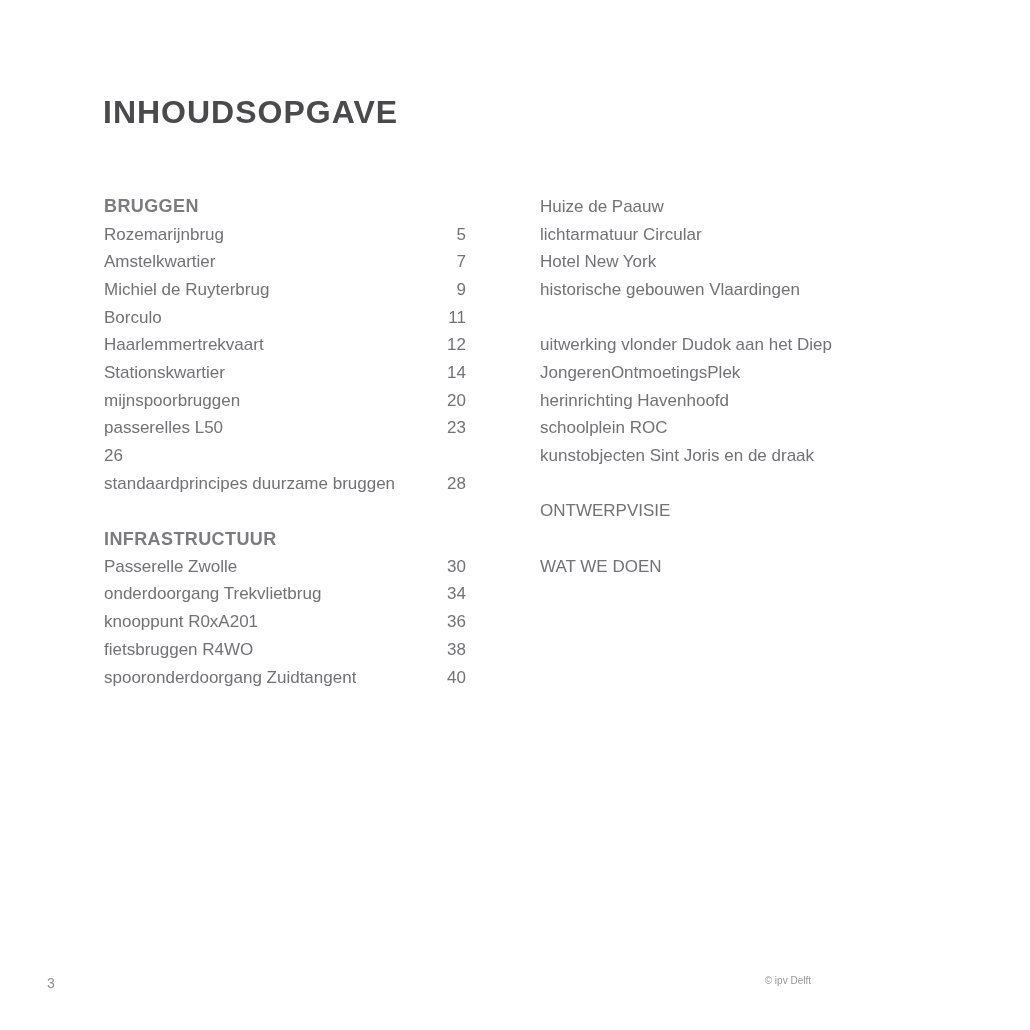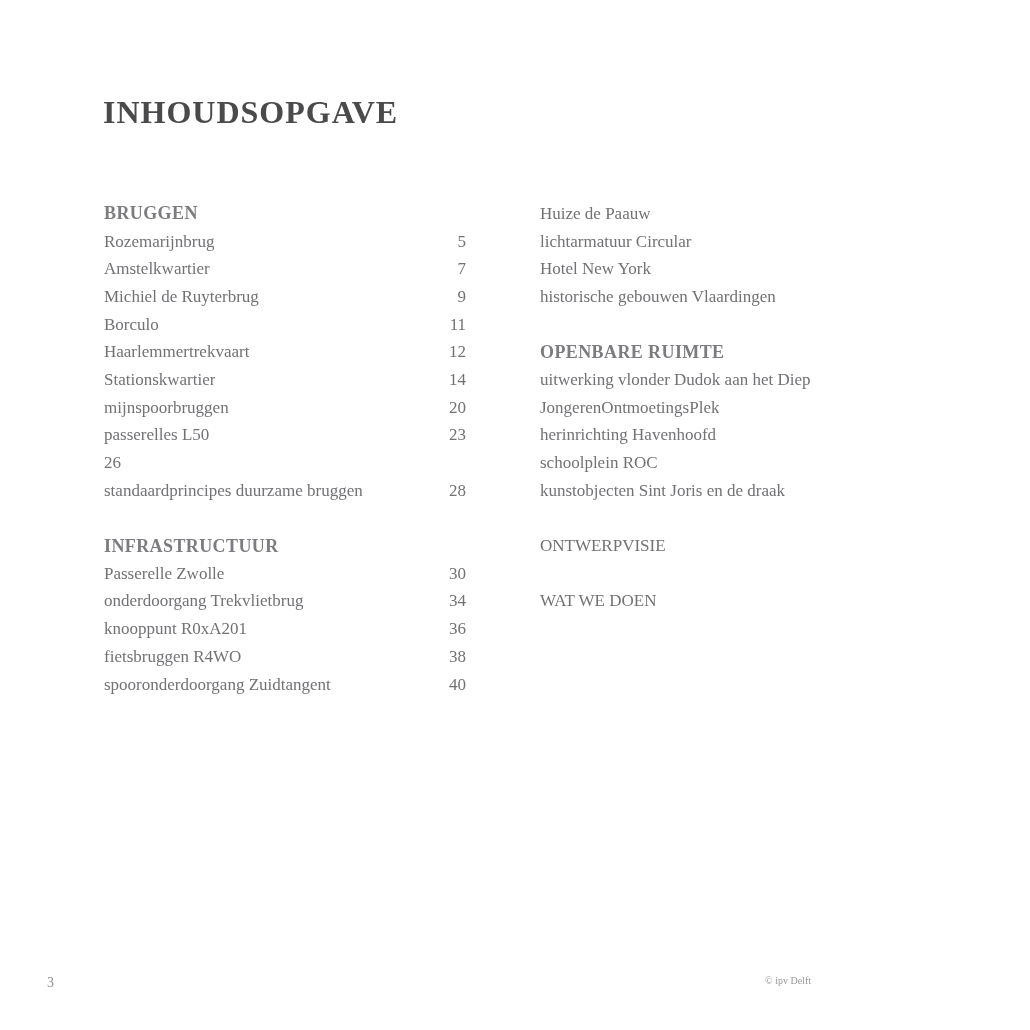--- a/index.html
+++ b/index.html
@@ -5,36 +5,36 @@
   html, body {
     margin: 0;
     padding: 0;
     background: #ffffff;
   }
   .page {
     position: relative;
     width: 858px;
     height: 1030px;
     background: #ffffff;
-    font-family: Liberation Serif, serif;
+    font-family: Liberation Sans, sans-serif;
     overflow: hidden;
   }
   .title {
     position: absolute;
     left: 103px;
     top: 94px;
     margin: 0;
     font-size: 32px;
     font-weight: bold;
     letter-spacing: 1px;
     color: #4a4a4c;
   }
   .col {
     position: absolute;
-    top: 200px;
+    top: 193px;
   }
   .col-left  { left: 104px; width: 362px; }
   .col-right { left: 540px; width: 362px; }
   .row {
     height: 27.7px;
     display: flex;
     align-items: center;
     justify-content: space-between;
   }
   .row.header {
@@ -153,21 +153,20 @@
       </div>
       <div class="row entry">
         <span class="label">Hotel New York</span>
         <span class="num">45</span>
       </div>
       <div class="row entry">
         <span class="label">historische gebouwen Vlaardingen</span>
         <span class="num">48</span>
       </div>
       <div class="row spacer"></div>
-      <div class="row header">OPENBARE RUIMTE</div>
       <div class="row entry">
         <span class="label">uitwerking vlonder Dudok aan het Diep</span>
         <span class="num">52</span>
       </div>
       <div class="row entry">
         <span class="label">JongerenOntmoetingsPlek</span>
         <span class="num">55</span>
       </div>
       <div class="row entry">
         <span class="label">herinrichting Havenhoofd</span>

